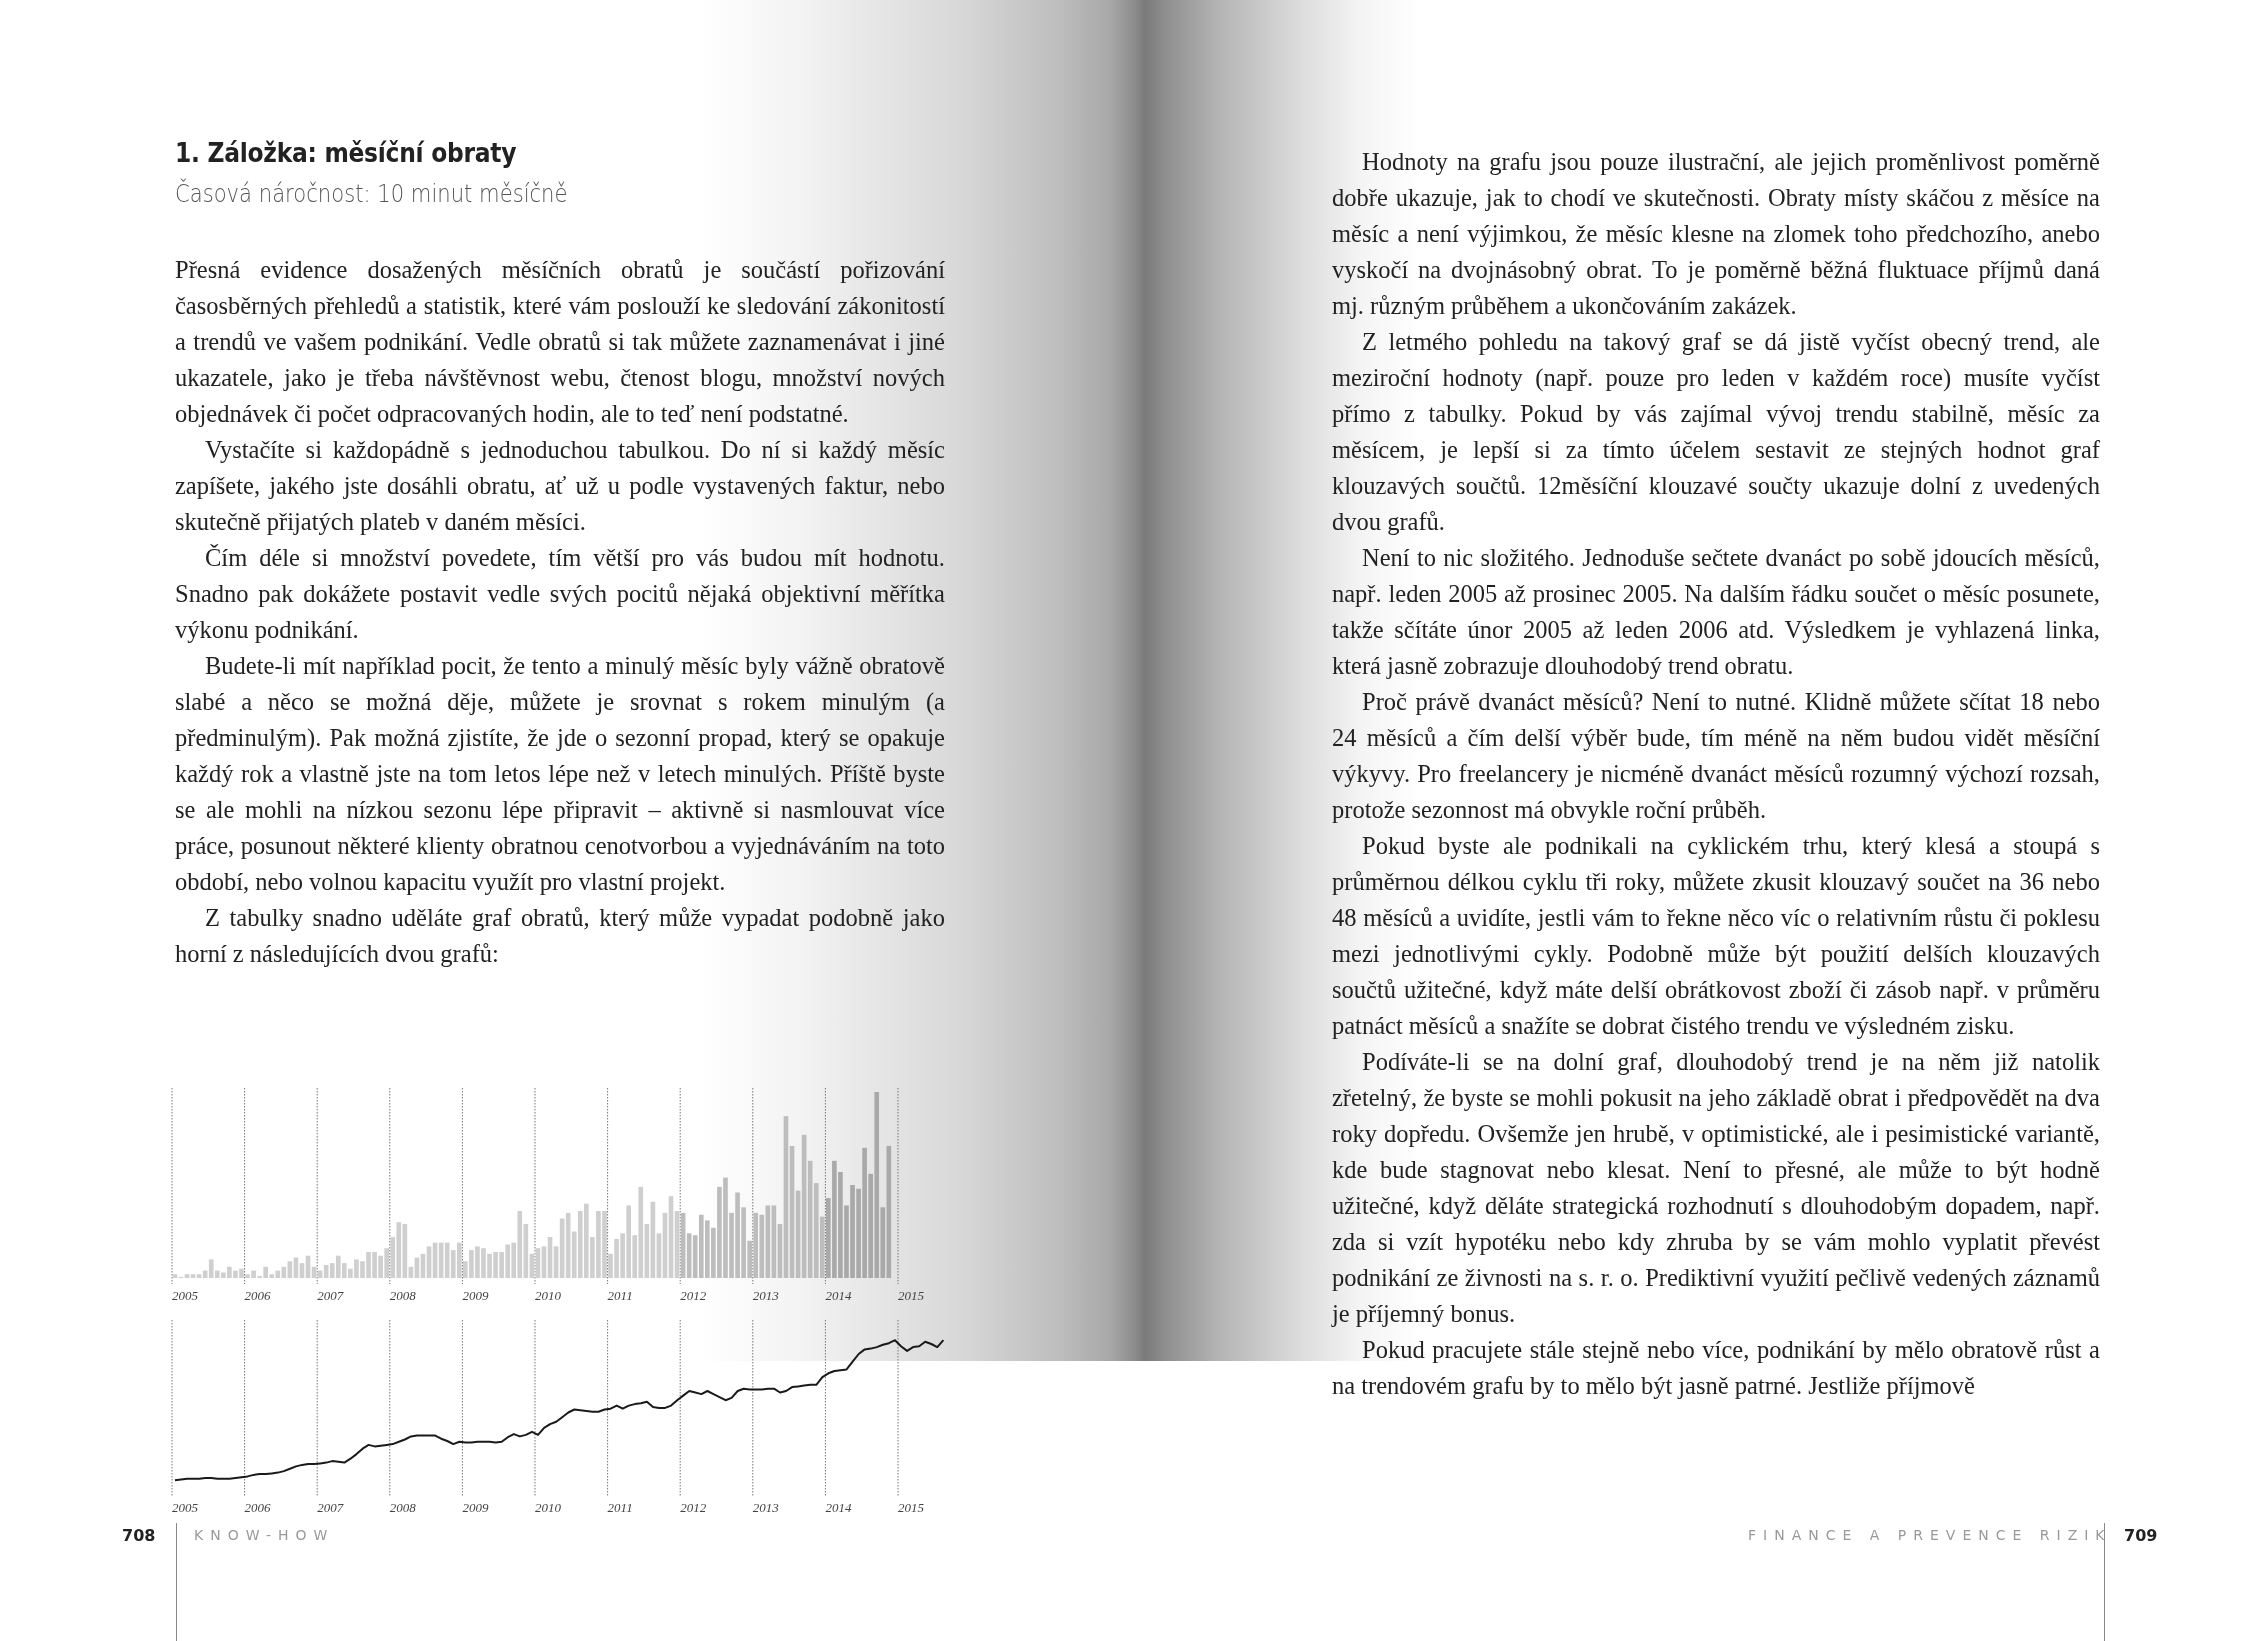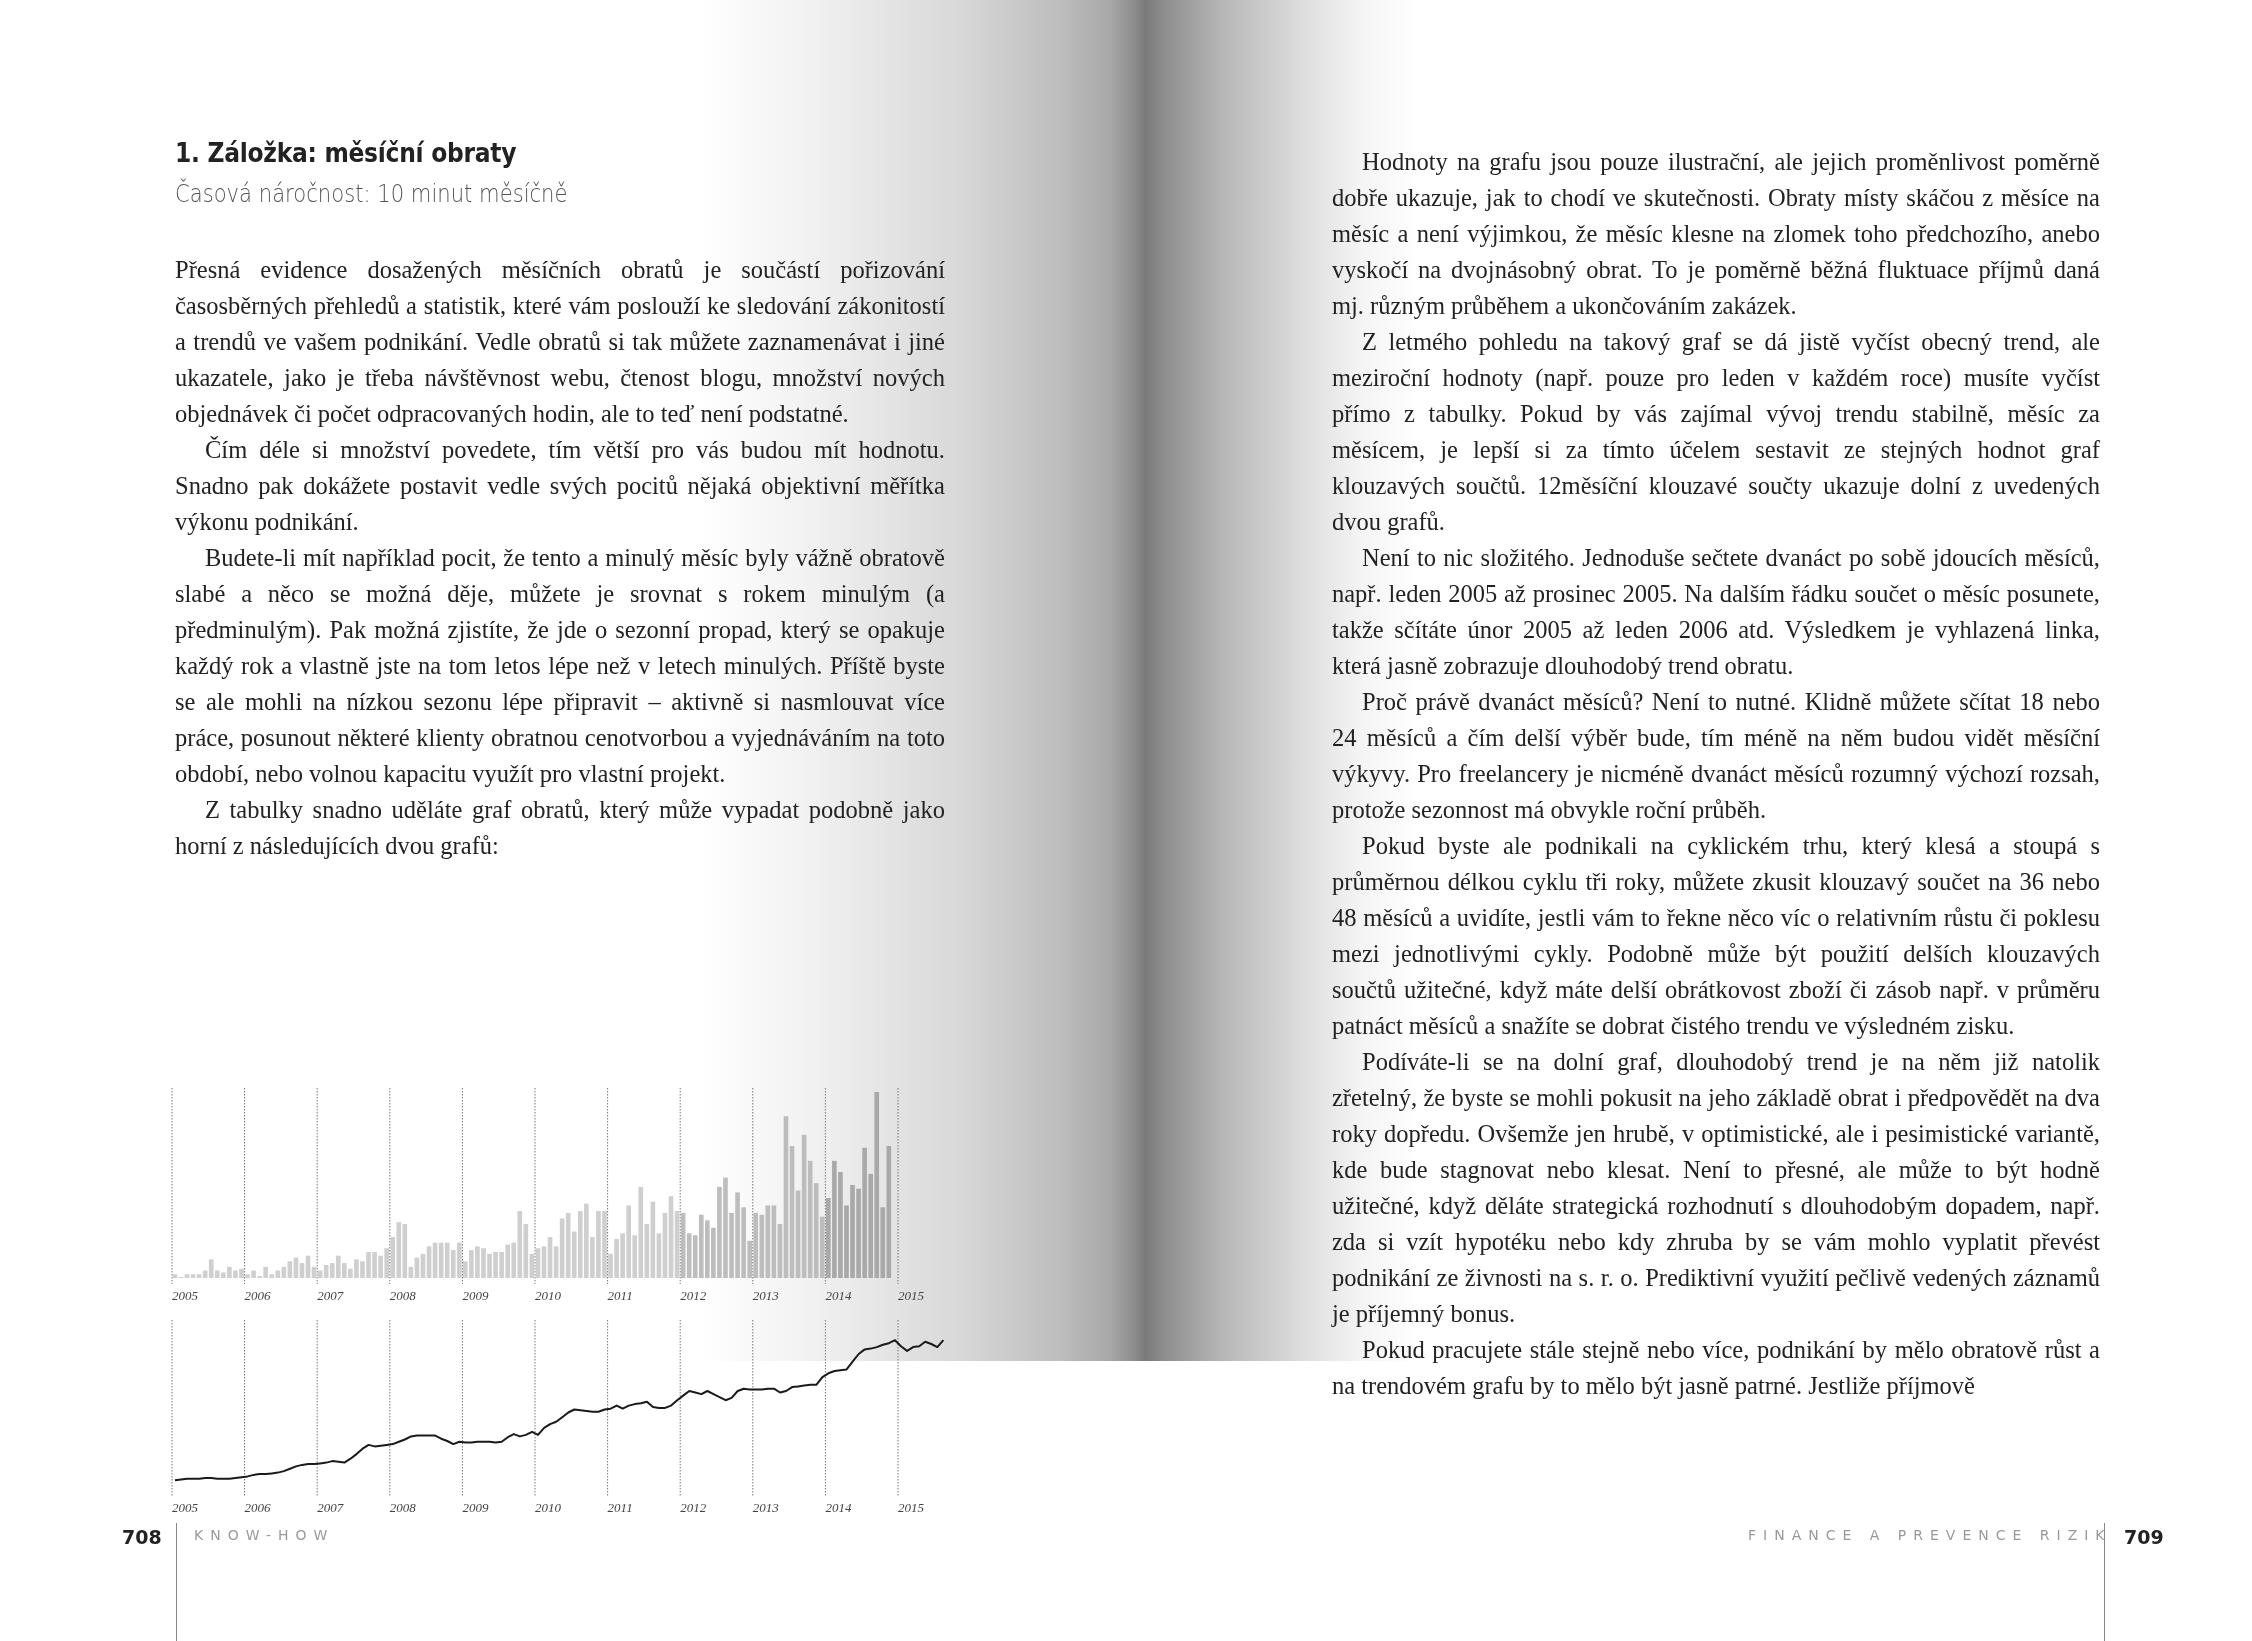--- a/index.html
+++ b/index.html
@@ -11,35 +11,36 @@
   .heading{position:absolute;left:175px;top:138px;font-family:"DejaVu Sans","Liberation Sans",sans-serif;font-weight:bold;font-size:26px;color:#222;letter-spacing:-0.3px;transform:scaleX(0.9);transform-origin:left;}
   .subheading{position:absolute;left:175px;top:180px;font-family:"DejaVu Sans","Liberation Sans",sans-serif;font-size:24px;color:#555;transform:scaleX(0.88);transform-origin:left;font-weight:300;}
   .body-text{position:absolute;width:770px;font-size:24.5px;line-height:36px;text-align:justify;color:#222;}
   .body-text p{margin:0;text-indent:30px;hyphens:manual;}
   .body-text p.first{text-indent:0;}
   .left-text{left:175px;top:252px;}
   .right-text{left:1332px;top:144px;width:768px;}
   .charts{position:absolute;left:160px;top:1088px;width:800px;height:450px;}
   .charts svg{position:absolute;left:0;top:0;}
   .year-label{font-family:"Liberation Serif","DejaVu Serif",serif;font-style:italic;font-size:13px;fill:#444;}
-  .footer-num{position:absolute;top:1526px;font-family:"DejaVu Sans","Liberation Sans",sans-serif;font-weight:bold;font-size:19px;color:#222;}
+  .footer-num{position:absolute;top:1526px;font-family:"DejaVu Sans","Liberation Sans",sans-serif;font-weight:bold;font-size:16px;color:#222;}
   .footer-label{position:absolute;top:1527px;font-family:"DejaVu Sans","Liberation Sans",sans-serif;font-size:14px;color:#999;letter-spacing:7px;}
   .footer-rule{position:absolute;top:1523px;width:1px;height:118px;background:#888;}
 </style>
 </head>
 <body>
 
 <div class="spread">
 
   <div class="page-left">
     <div class="heading">1. Záložka: měsíční obraty</div>
     <div class="subheading">Časová náročnost: 10 minut měsíčně</div>
 
     <div class="body-text left-text">
       <p class="first">Přesná evidence dosažených měsíčních obratů je součástí pořizování časosběrných přehledů a statistik, které vám poslouží ke sledování zákonitostí a trendů ve vašem podnikání. Vedle obratů si tak můžete zaznamenávat i jiné ukazatele, jako je třeba návštěvnost webu, čtenost blogu, množství nových objednávek či počet odpracovaných hodin, ale to teď není podstatné.</p>
+      <p>Vystačíte si každopádně s jednoduchou tabulkou. Do ní si každý měsíc zapíšete, jakého jste dosáhli obratu, ať už u podle vystavených faktur, nebo skutečně přijatých plateb v daném měsíci.</p>
       <p>Čím déle si množství povedete, tím větší pro vás budou mít hodnotu. Snadno pak dokážete postavit vedle svých pocitů nějaká objektivní měřítka výkonu podnikání.</p>
       <p>Budete-li mít například pocit, že tento a minulý měsíc byly vážně obratově slabé a něco se možná děje, můžete je srovnat s rokem minulým (a předminulým). Pak možná zjistíte, že jde o sezonní propad, který se opakuje každý rok a vlastně jste na tom letos lépe než v letech minulých. Příště byste se ale mohli na nízkou sezonu lépe připravit – aktivně si nasmlouvat více práce, posunout některé klienty obratnou cenotvorbou a vyjednáváním na toto období, nebo volnou kapacitu využít pro vlastní projekt.</p>
       <p>Z tabulky snadno uděláte graf obratů, který může vypadat podobně jako horní z následujících dvou grafů:</p>
     </div>
 
     <div class="charts">
       <svg id="bar-chart" width="800" height="230" viewBox="0 0 800 230">
           <line x1="12" x2="12" y1="0" y2="196" stroke="#777" stroke-width="1" stroke-dasharray="1.5,1.5"></line>
           <text x="12" y="212" class="year-label">2005</text>
           <line x1="84.6" x2="84.6" y1="0" y2="196" stroke="#777" stroke-width="1" stroke-dasharray="1.5,1.5"></line>

